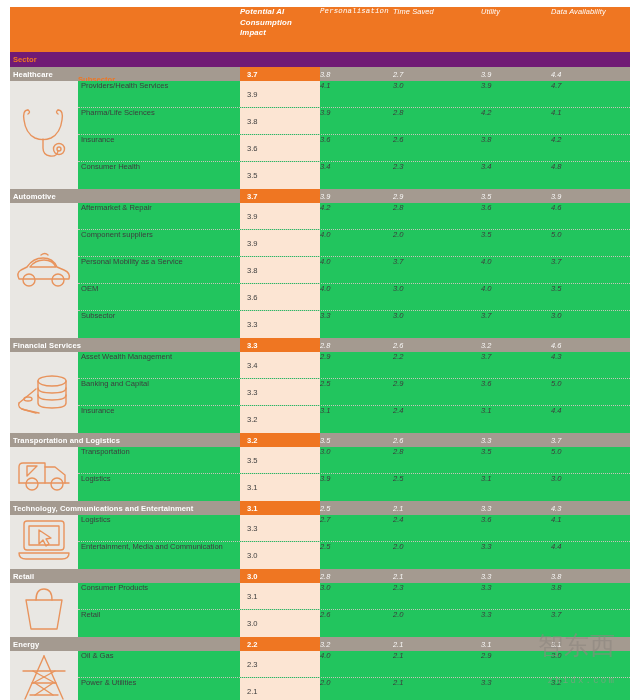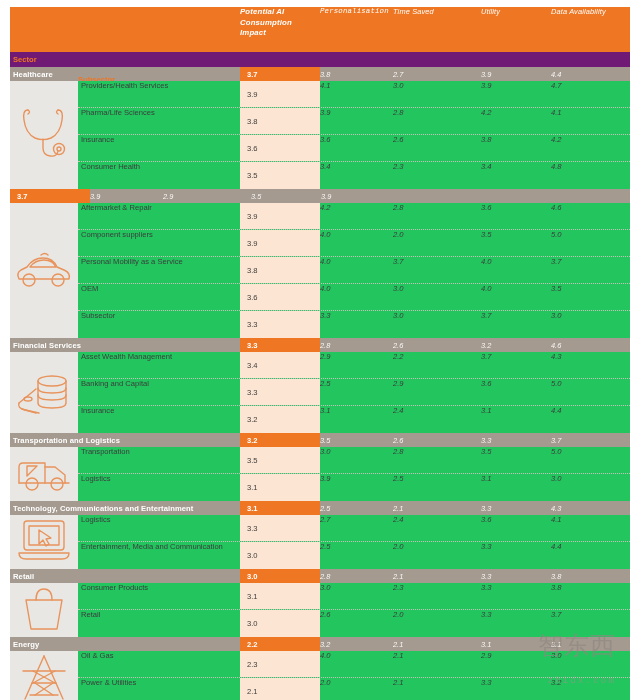--- a/index.html
+++ b/index.html
@@ -247,20 +247,21 @@
             <div class="d-sub">Consumer Health</div>
             <div class="d-main">3.5</div>
             <div class="d-cell c2">3.4</div>
             <div class="d-cell c3">2.3</div>
             <div class="d-cell c4">3.4</div>
             <div class="d-cell c5">4.8</div>
           </div>
         </div>
       </div>
       <div class="sector-row">
+        <div class="s-name">Automotive</div>
         <div class="s-val">3.7</div>
         <div class="s-sub c2">3.9</div>
         <div class="s-sub c3">2.9</div>
         <div class="s-sub c4">3.5</div>
         <div class="s-sub c5">3.9</div>
       </div>
       <div class="group">
         <div class="icon-cell">
           <svg class="ico" width="62" height="44" viewBox="0 0 62 44">
             <path d="M6 30 q-3-6 2-9 l6-3 q6-9 16-9 q10 0 14 9 l7 3 q7 3 5 9 z"></path>

